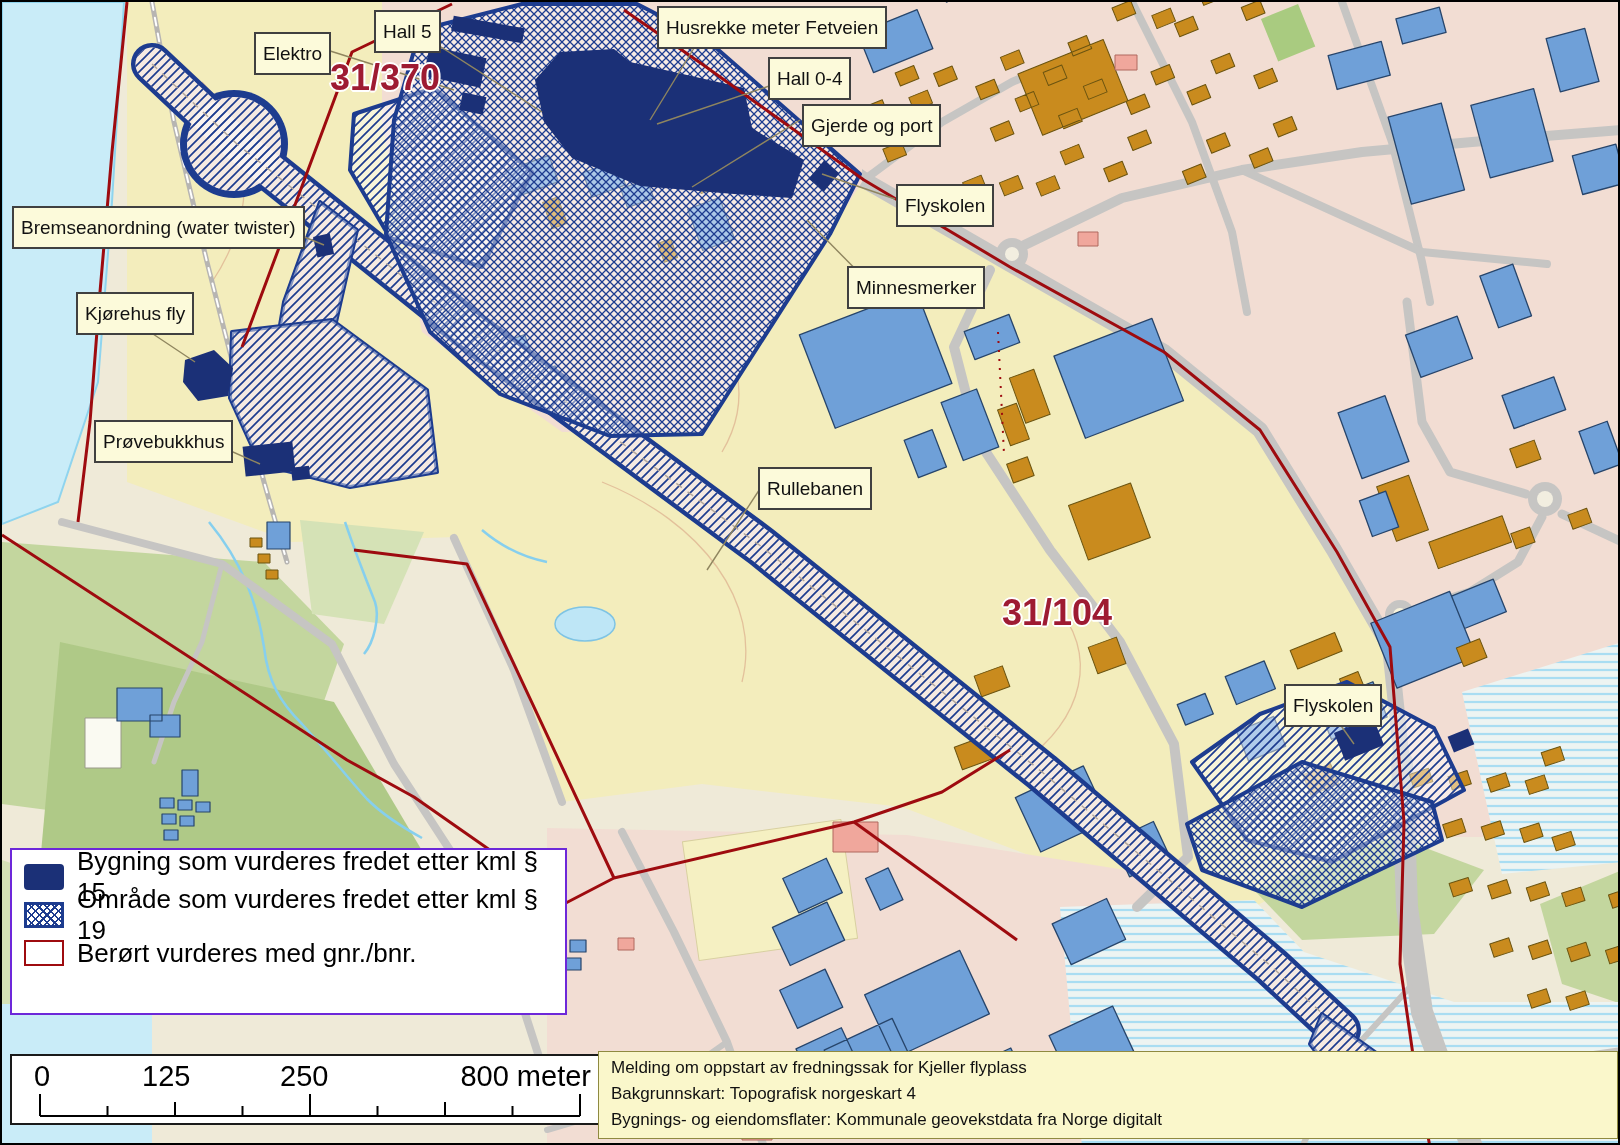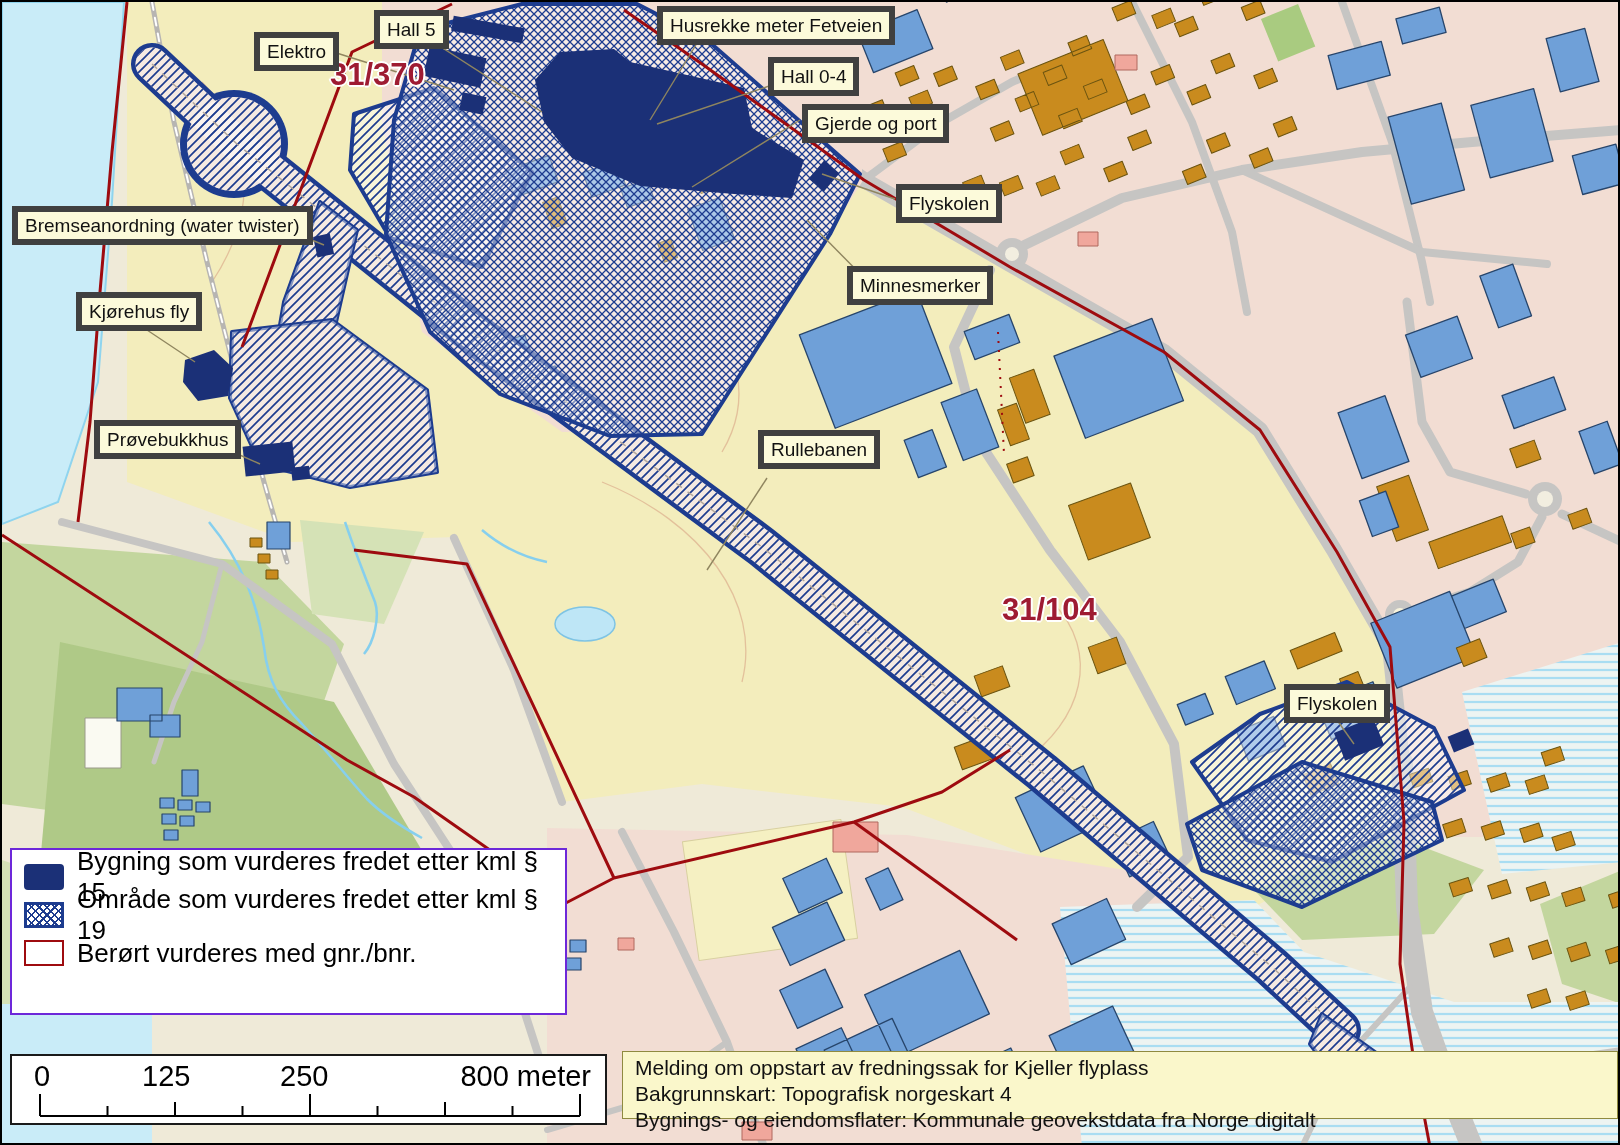--- a/index.html
+++ b/index.html
@@ -1,39 +1,39 @@
 <!DOCTYPE html>
 <html><head>
 <meta charset="utf-8">
 <style>
   html,body{margin:0;padding:0;background:#888;}
   #stage{position:relative;width:1620px;height:1145px;overflow:hidden;background:#EFEAD8;
          font-family:"Liberation Sans",sans-serif;box-sizing:border-box;border:2px solid #000;}
   #mapsvg{position:absolute;left:0;top:0;}
-  .maplabel{position:absolute;background:#FCFADA;border:6px solid #404040;color:#111;
-            font-size:19px;line-height:25px;padding:1px 7px;white-space:nowrap;z-index:20;}
-  .parcel{position:absolute;font-size:31px;font-weight:bold;color:#9E1B32;z-index:18;
+  .maplabel{position:absolute;background:#FCFADA;border:2px solid #404040;color:#111;
+            font-size:19px;line-height:25px;padding:7px 7px;white-space:nowrap;z-index:20;}
+  .parcel{position:absolute;font-size:36px;font-weight:bold;color:#9E1B32;z-index:18;
           text-shadow:-2px 0 #fff,2px 0 #fff,0 -2px #fff,0 2px #fff,-1px -1px #fff,1px 1px #fff,-1px 1px #fff,1px -1px #fff;}
   #legend{position:absolute;left:8px;top:846px;width:557px;height:167px;background:#fff;
           border:2px solid #6d28d9;z-index:30;padding-top:8px;box-sizing:border-box;}
   .lrow{display:flex;align-items:center;height:38px;padding-left:12px;}
   .swatch{width:40px;height:26px;margin-right:13px;flex:0 0 auto;box-sizing:border-box;}
   .sw-solid{background:#1B3077;border-radius:4px;}
   .sw-diag{border:2px solid #1D3C8F;background:repeating-linear-gradient(135deg,#fff 0 6px,#1D3C8F 6px 8px);}
   .sw-cross{border:3px solid #1D3C8F;background:
       repeating-linear-gradient(45deg,rgba(29,60,143,0) 0 4px,#1D3C8F 4px 5.5px),
       repeating-linear-gradient(135deg,#fff 0 4px,#1D3C8F 4px 5.5px);}
   .sw-red{border:2px solid #9E0B0F;background:#fff;}
   .lrow span{font-size:26px;color:#000;}
   #scalebar{position:absolute;left:8px;top:1052px;width:597px;height:71px;background:#fff;
             border:2px solid #1a1a1a;z-index:30;box-sizing:border-box;}
   .snum{position:absolute;top:4px;font-size:29px;color:#000;}
-  #infobox{position:absolute;left:620px;top:1049px;right:0;height:68px;background:#FAF7CB;
+  #infobox{position:absolute;left:596px;top:1049px;right:0;height:88px;background:#FAF7CB;
            border:1px solid #8f8a40;z-index:30;box-sizing:border-box;padding:3px 12px;
-           font-size:21px;line-height:26px;color:#111;}
+           font-size:17px;line-height:26px;color:#111;}
 </style>
 </head>
 <body>
 
 <div id="stage">
 
 <svg id="mapsvg" width="1620" height="1145" viewBox="0 0 1620 1145">
   <defs>
     <pattern id="diag15" width="9" height="9" patternUnits="userSpaceOnUse">
       <rect width="9" height="9" fill="rgba(255,255,255,0.45)"></rect>
@@ -265,21 +265,21 @@
 <div class="maplabel" style="left:252px;top:30px">Elektro</div>
 <div class="maplabel" style="left:372px;top:8px">Hall 5</div>
 <div class="maplabel" style="left:655px;top:4px">Husrekke meter Fetveien</div>
 <div class="maplabel" style="left:766px;top:55px">Hall 0-4</div>
 <div class="maplabel" style="left:800px;top:102px">Gjerde og port</div>
 <div class="maplabel" style="left:894px;top:182px">Flyskolen</div>
 <div class="maplabel" style="left:845px;top:264px">Minnesmerker</div>
 <div class="maplabel" style="left:10px;top:204px">Bremseanordning (water twister)</div>
 <div class="maplabel" style="left:74px;top:290px">Kjørehus fly</div>
 <div class="maplabel" style="left:92px;top:418px">Prøvebukkhus</div>
-<div class="maplabel" style="left:756px;top:428px">Rullebanen</div>
+<div class="maplabel" style="left:756px;top:465px">Rullebanen</div>
 <div class="maplabel" style="left:1282px;top:682px">Flyskolen</div>
 
 <div class="parcel" style="left:328px;top:55px">31/370</div>
 <div class="parcel" style="left:1000px;top:590px">31/104</div>
 
 <div id="legend">
   <div class="lrow">
     <div class="swatch sw-solid"></div>
     <span>Bygning som vurderes fredet etter kml § 15</span>
   </div>

